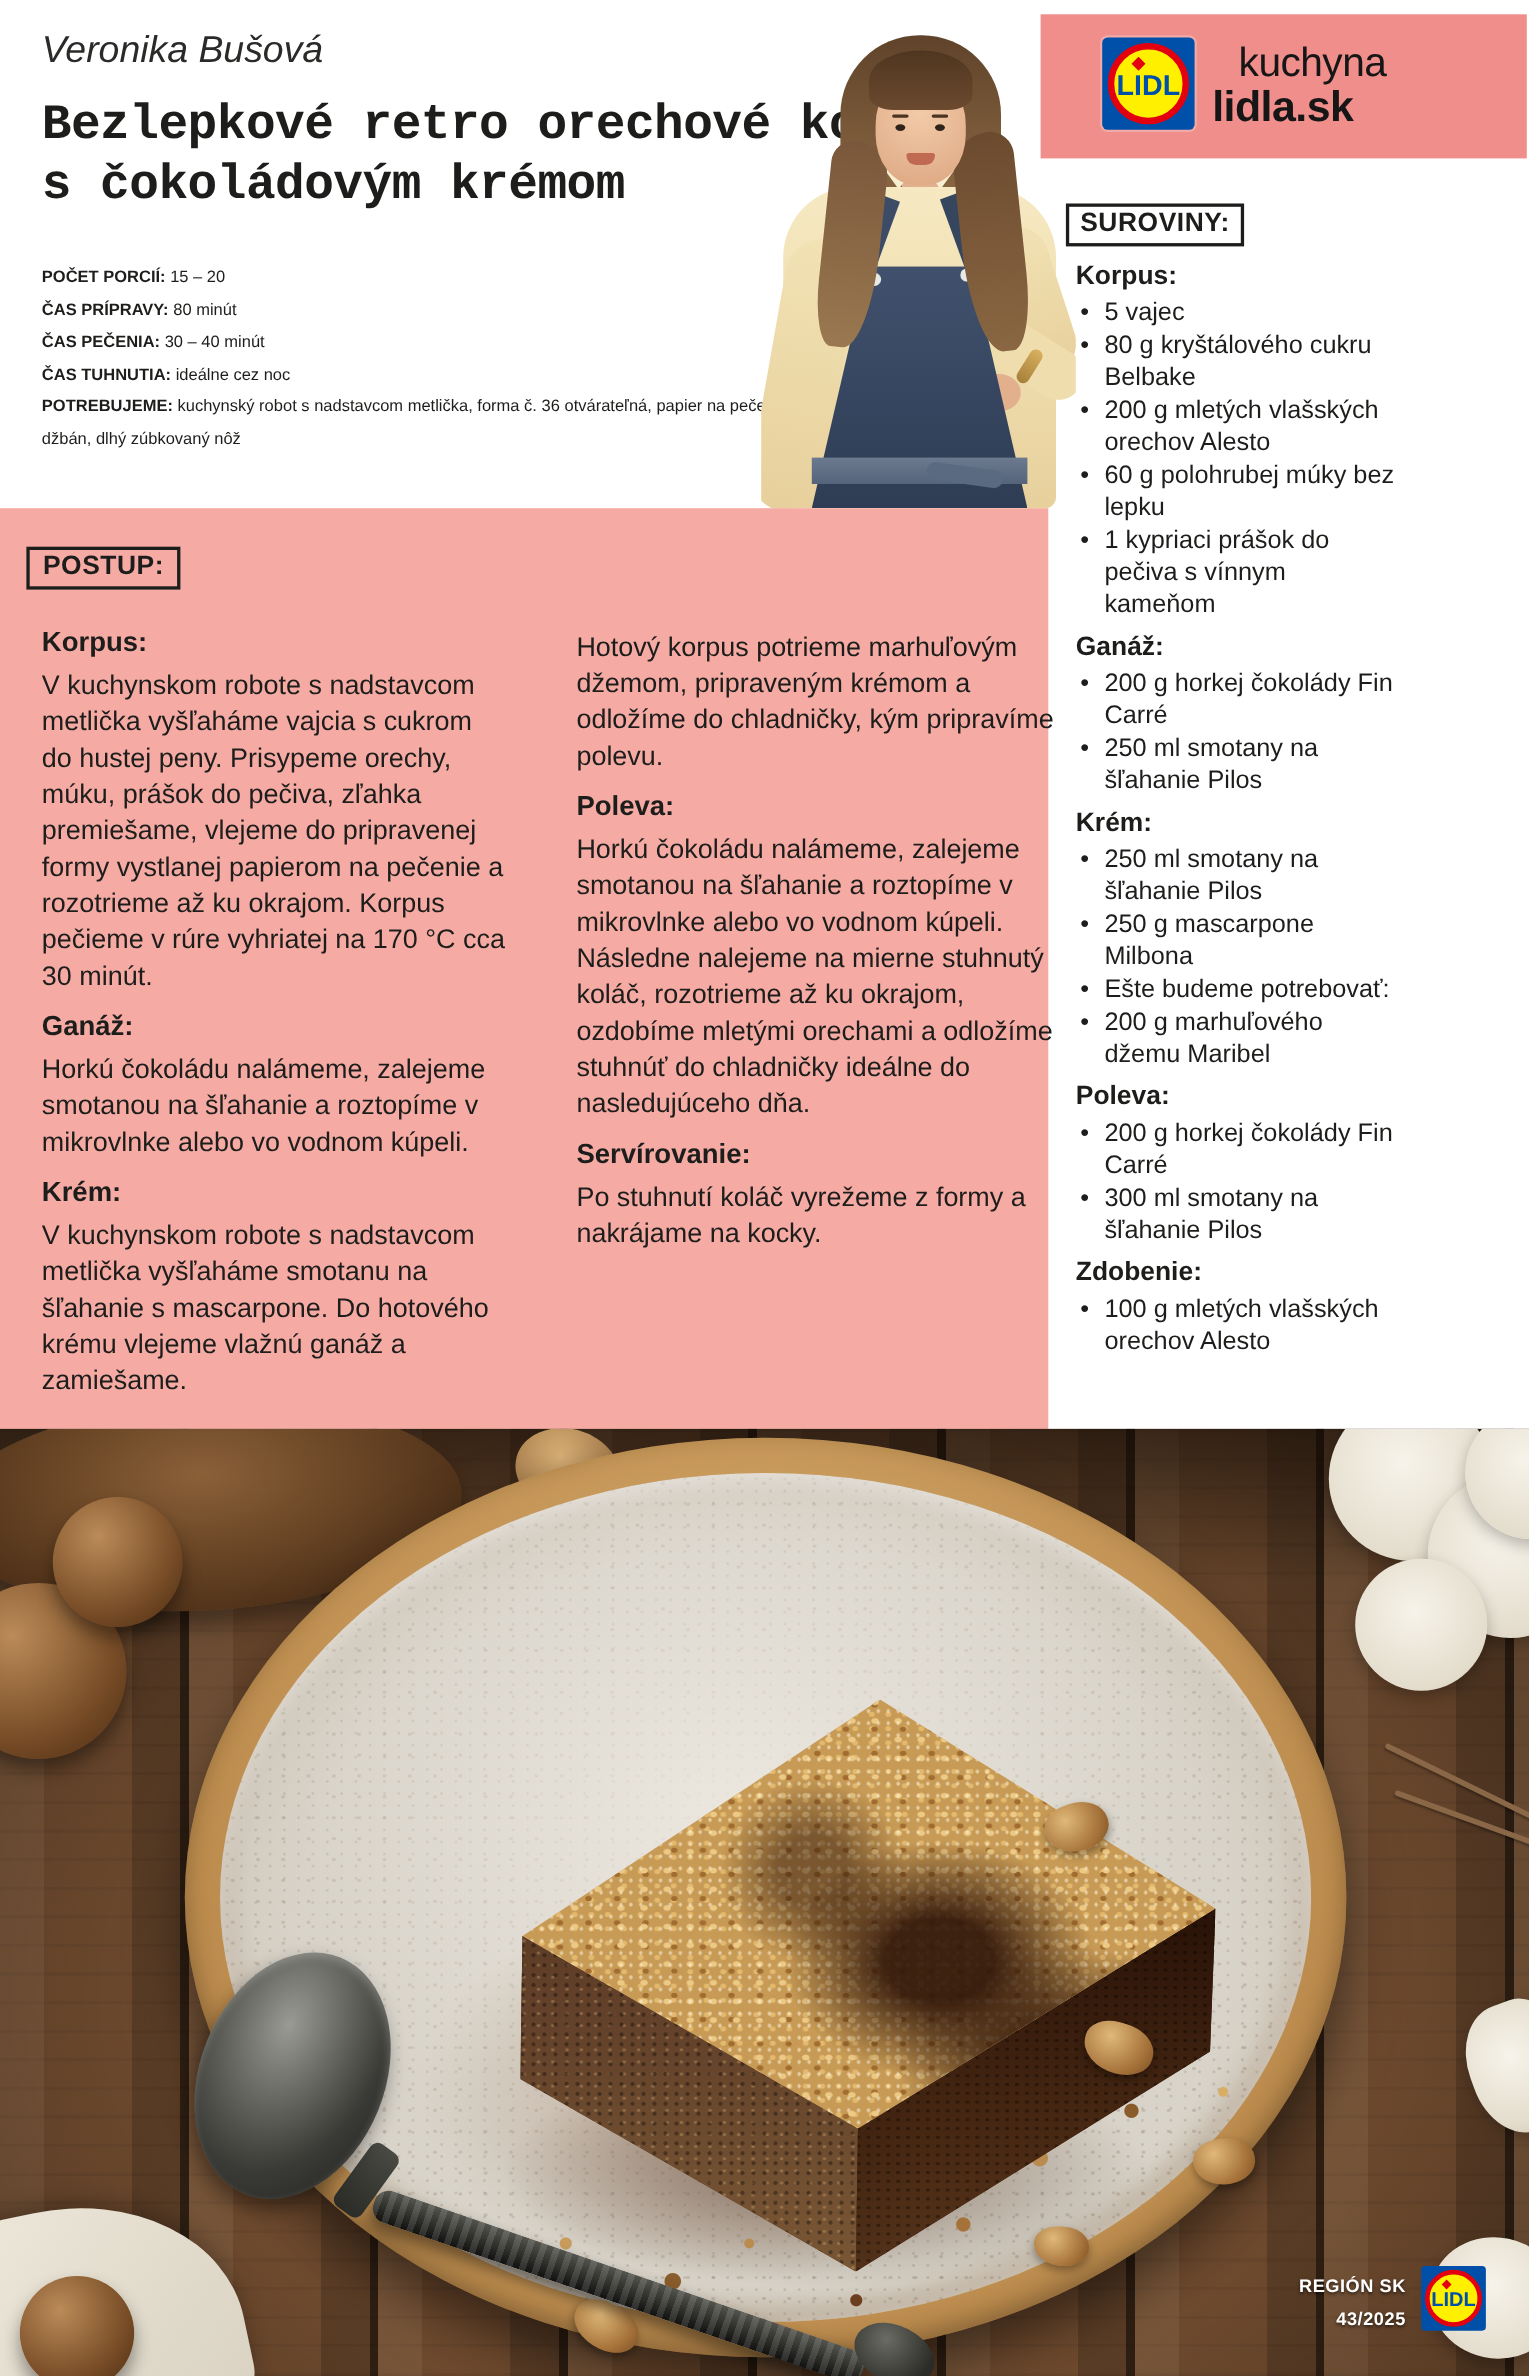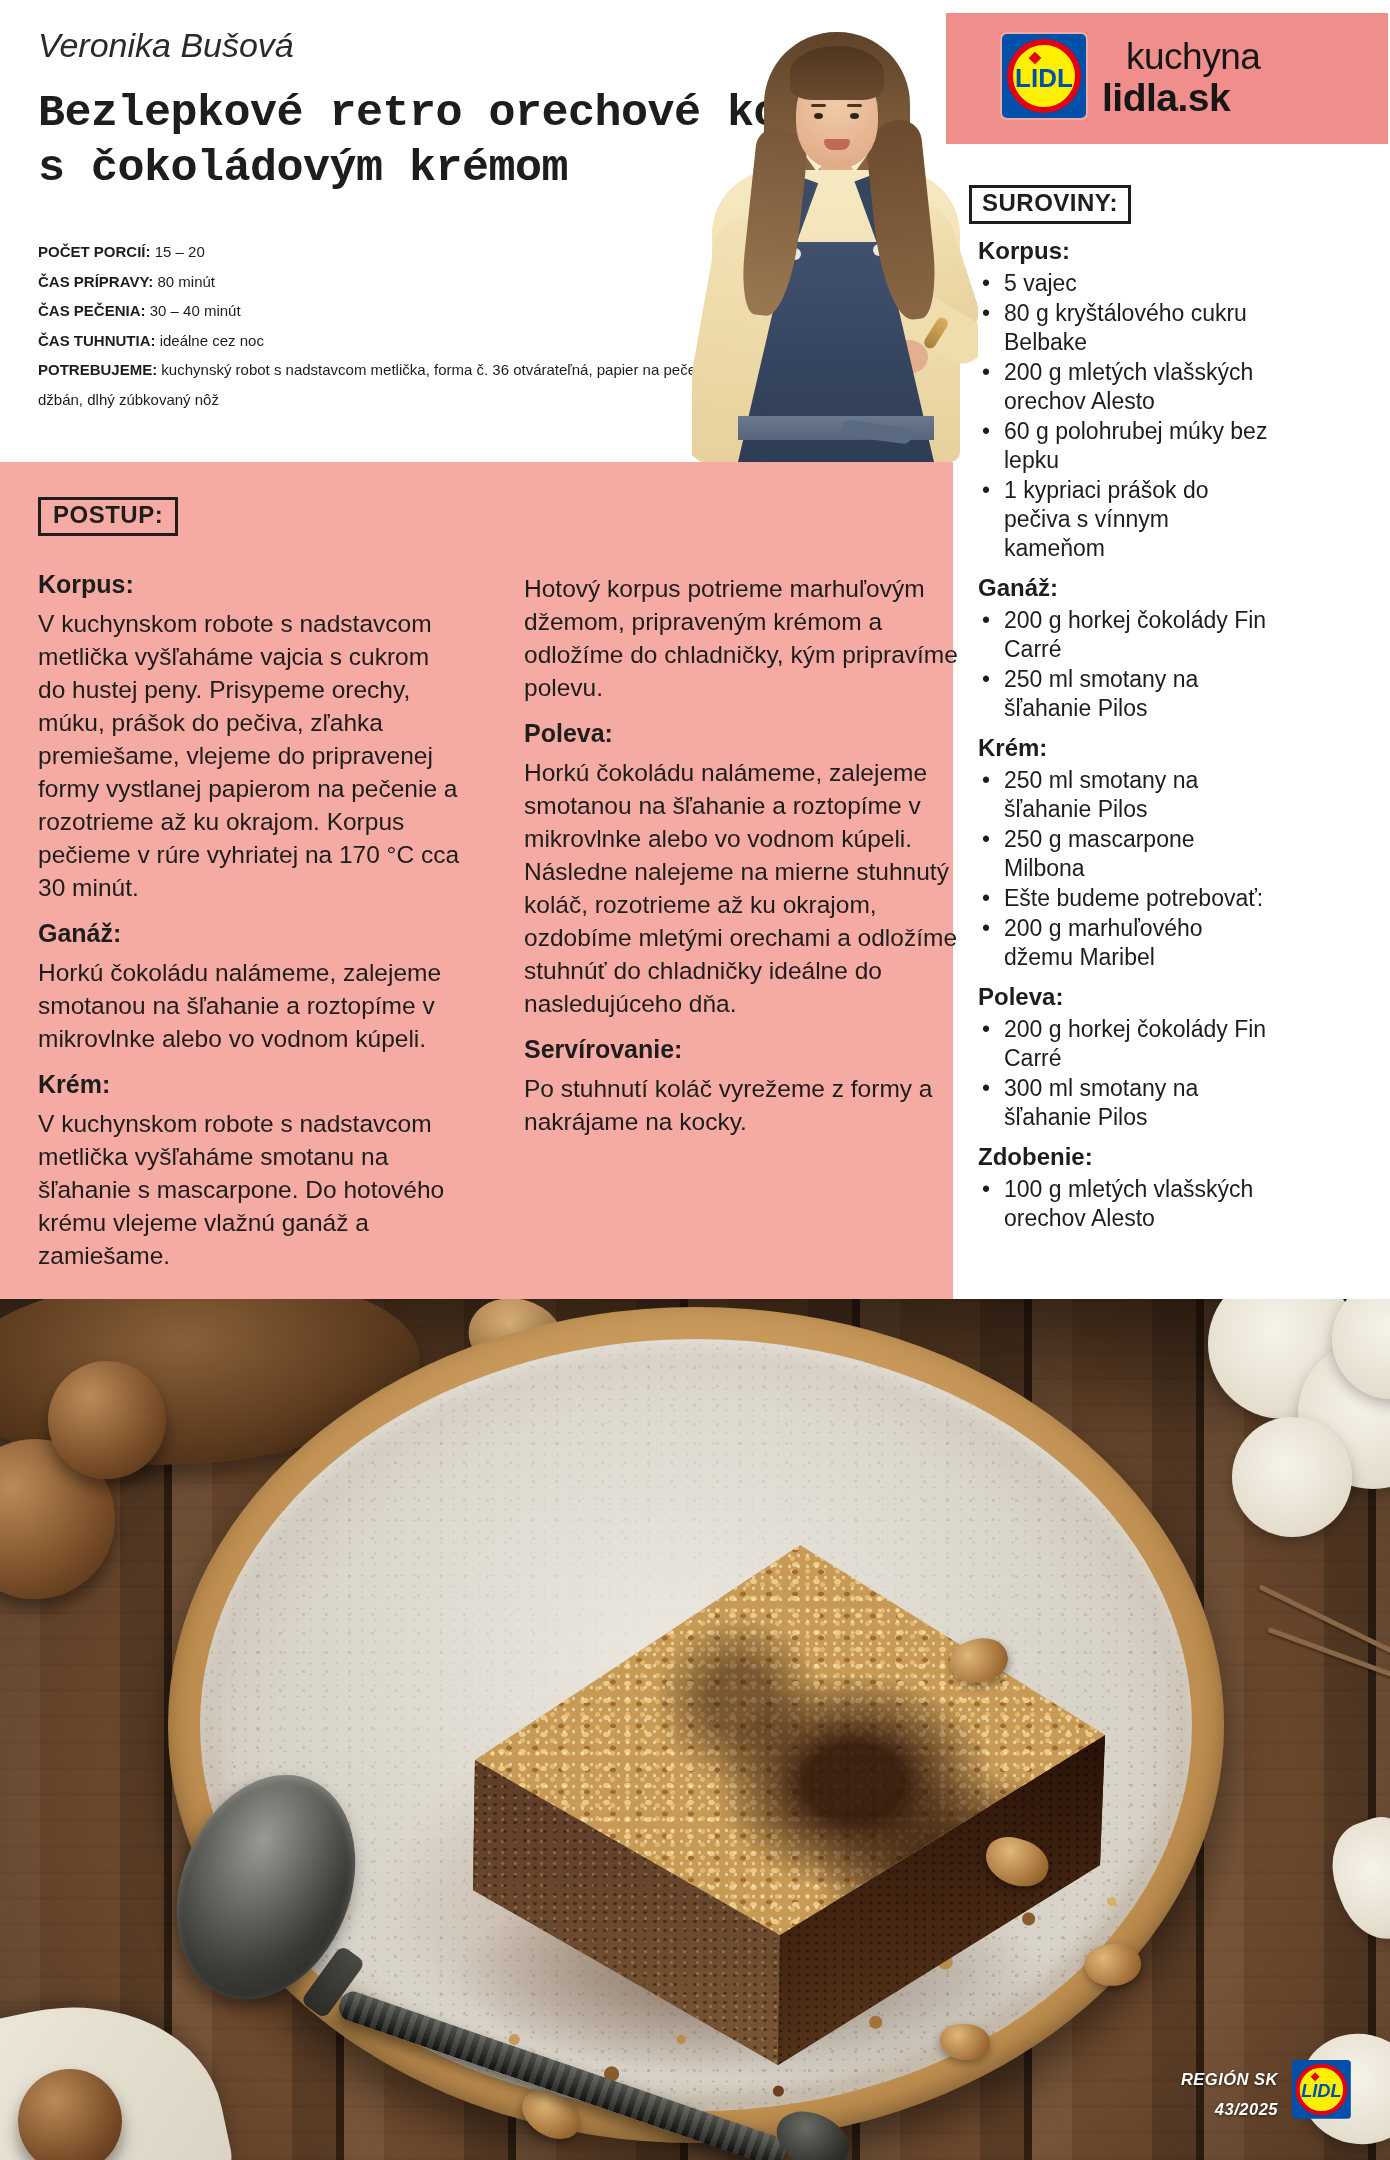--- a/index.html
+++ b/index.html
@@ -60,35 +60,35 @@
   
   #suroviny-box{left:969px;top:185px;border:3px solid #1d1d1b;background:#fff;padding:1px 10px 4px;font-size:24px;font-weight:800;letter-spacing:0.5px;}
   #ingredients{left:978px;top:236px;width:298px;font-size:23px;line-height:29px;}
   .ing-heading{font-size:24px;font-weight:800;margin:10px 0 4px;}
   .ing-heading:first-child{margin-top:0;}
   .ing-item{position:relative;padding-left:26px;margin-bottom:1px;}
   .ing-item::before{content:"\2022";position:absolute;left:4px;}
 
   
   #postup-panel{left:0;top:462px;width:953px;height:837px;background:#F5ABA4;}
-  #postup-box{left:38px;top:497px;border:3px solid #1d1d1b;padding:1px 12px 4px;font-size:24px;font-weight:800;letter-spacing:0.5px;}
+  #postup-box{left:24px;top:497px;border:3px solid #1d1d1b;padding:1px 12px 4px;font-size:24px;font-weight:800;letter-spacing:0.5px;}
   .postup-col{font-size:24.5px;line-height:33px;}
   #postup-col1{left:38px;top:568px;width:422px;}
   #postup-col2{left:524px;top:572px;width:436px;}
   .step-heading{font-size:25px;font-weight:800;margin:13px 0 6px;}
   .postup-col .step-heading:first-child{margin-top:0;}
   .step-text{margin:0 0 4px;}
 
   
   #photo{left:0;top:1299px;width:1390px;height:861px;overflow:hidden;background-color:#6e4a2e;
     background-image:
       linear-gradient(180deg, rgba(15,8,3,.5), rgba(15,8,3,0) 140px),
       radial-gradient(ellipse at 50% 60%, rgba(0,0,0,0) 55%, rgba(0,0,0,.35) 100%),
       repeating-linear-gradient(90deg, rgba(255,235,200,.07) 0 40px, rgba(0,0,0,0) 40px 120px, rgba(0,0,0,.18) 120px 164px, rgba(5,2,0,.6) 164px 172px),
-      repeating-linear-gradient(0deg, rgba(0,0,0,.05) 0 3px, rgba(0,0,0,0) 3px 26px); font-style: italic;}
+      repeating-linear-gradient(0deg, rgba(0,0,0,.05) 0 3px, rgba(0,0,0,0) 3px 26px);}
   #photo>div{position:absolute;}
   .bowl{left:-50px;top:-25px;width:470px;height:190px;border-radius:50%;transform:rotate(-3deg);
     background:radial-gradient(ellipse at 50% 35%, #8a6038 0%, #5f3d20 55%, #3a2310 100%);box-shadow:0 14px 18px rgba(0,0,0,.35);}
   .walnut{border-radius:50%;background:radial-gradient(circle at 35% 30%, #bb8b58, #7a4e28 60%, #4f2f14 95%);box-shadow:0 10px 16px rgba(0,0,0,.4);}
   .w1{left:-45px;top:140px;width:160px;height:160px;}
   .w2{left:48px;top:62px;width:118px;height:118px;}
   .w3{left:468px;top:0px;width:96px;height:76px;border-radius:50%;transform:rotate(15deg);
     background:radial-gradient(circle at 40% 35%, #dcb478, #a5794a 70%, #7a5530);}
   .w4{left:630px;top:86px;width:52px;height:36px;border-radius:45% 55% 50% 50%;
     background:radial-gradient(circle at 40% 35%, #d0a668, #96693a 75%);}

